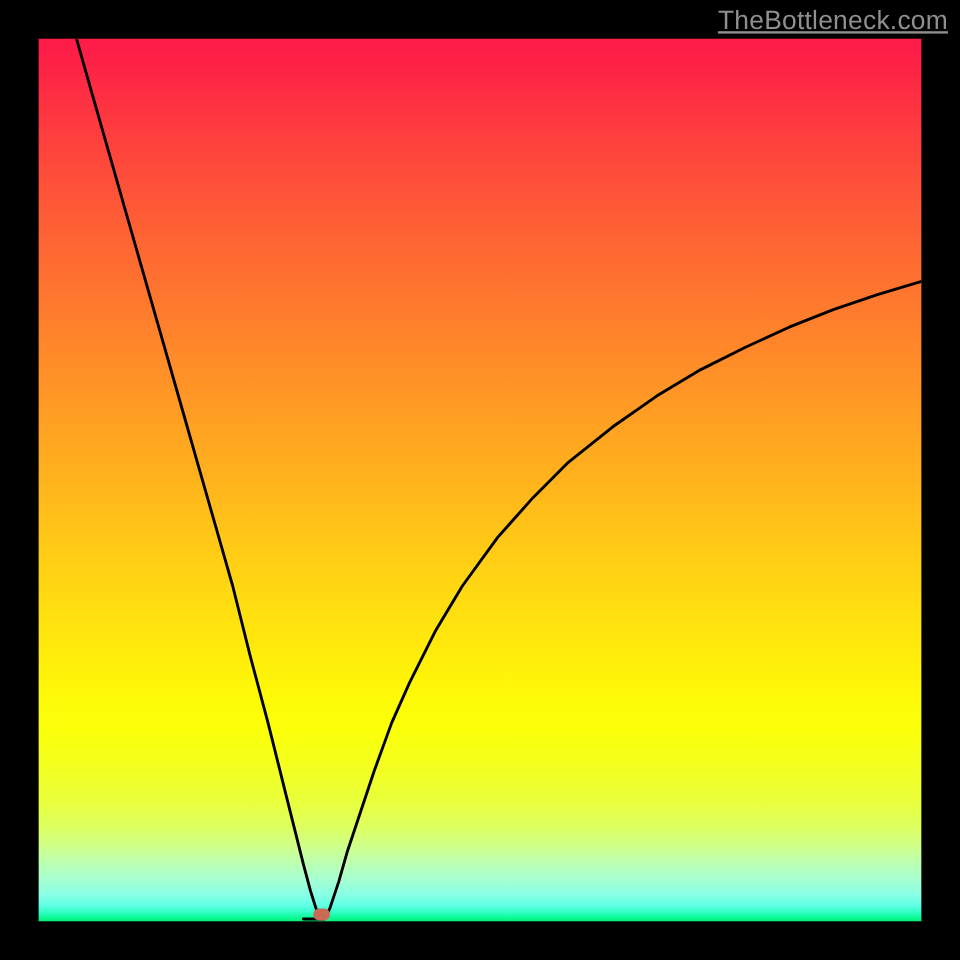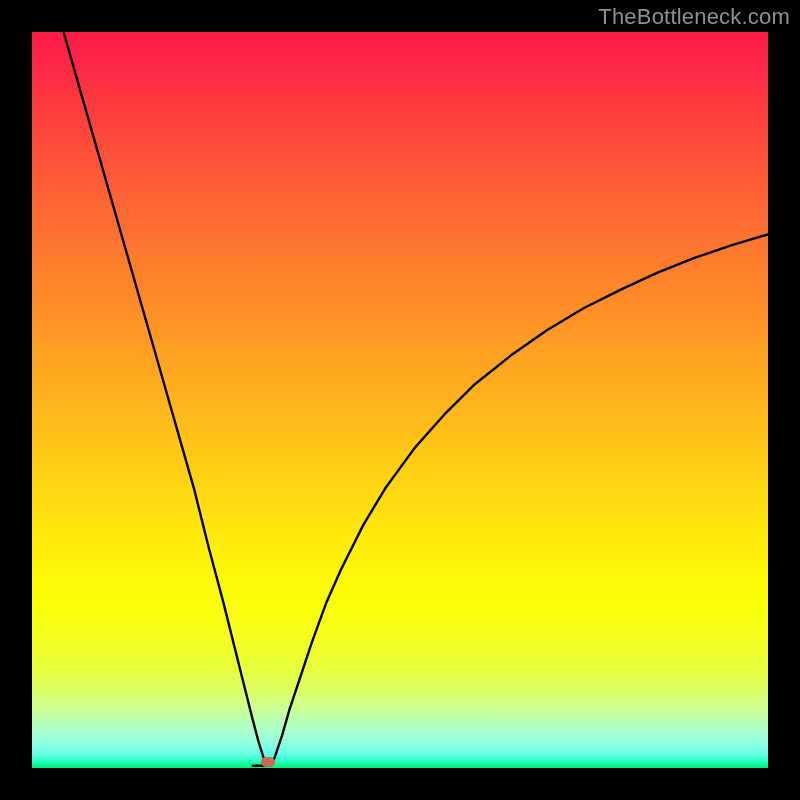--- a/index.html
+++ b/index.html
@@ -75,20 +75,21 @@
     transform: translate(-50%, -50%);
   }
   .watermark {
     position: absolute;
     top: 4px;
     right: 10px;
     color: #8f8f8f;
     font-size: 22px;
     letter-spacing: 0.2px;
     font-weight: 400;
+    text-decoration: underline;
   }
 </style>
 </head>
 <body>
 
 <div class="frame">
 
   <div class="watermark">TheBottleneck.com</div>
 
   <div class="plot-area">

